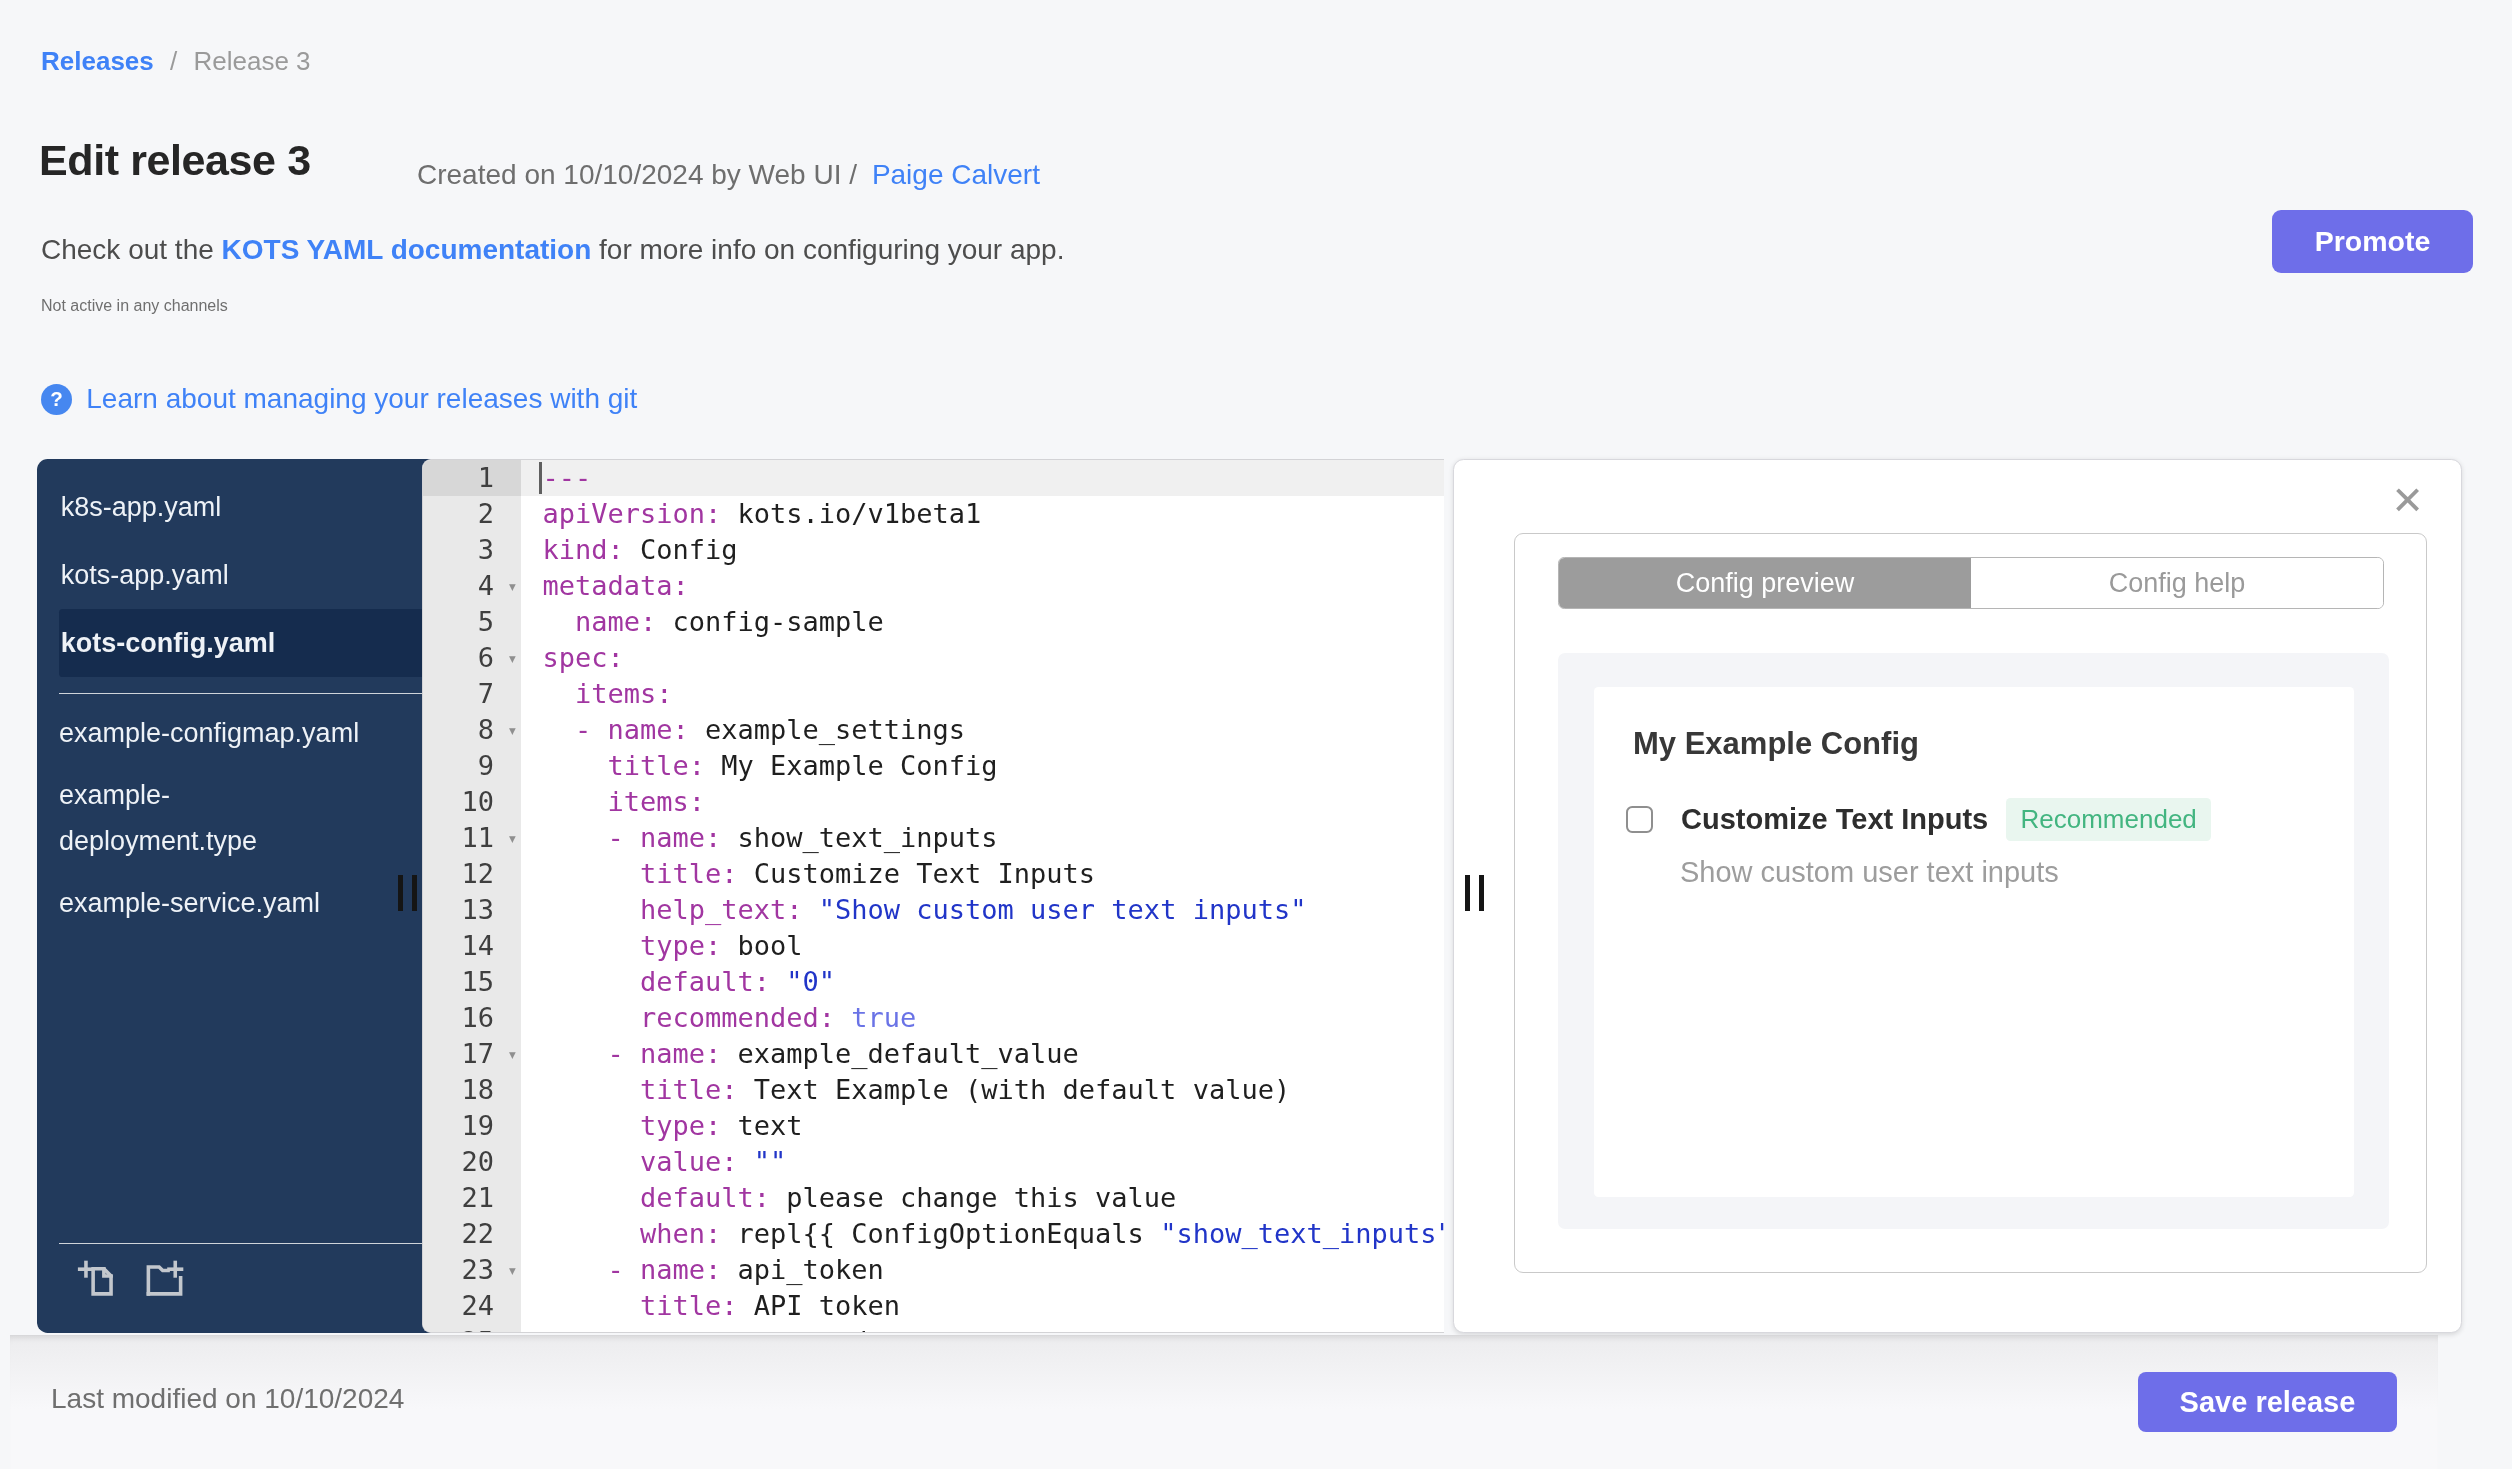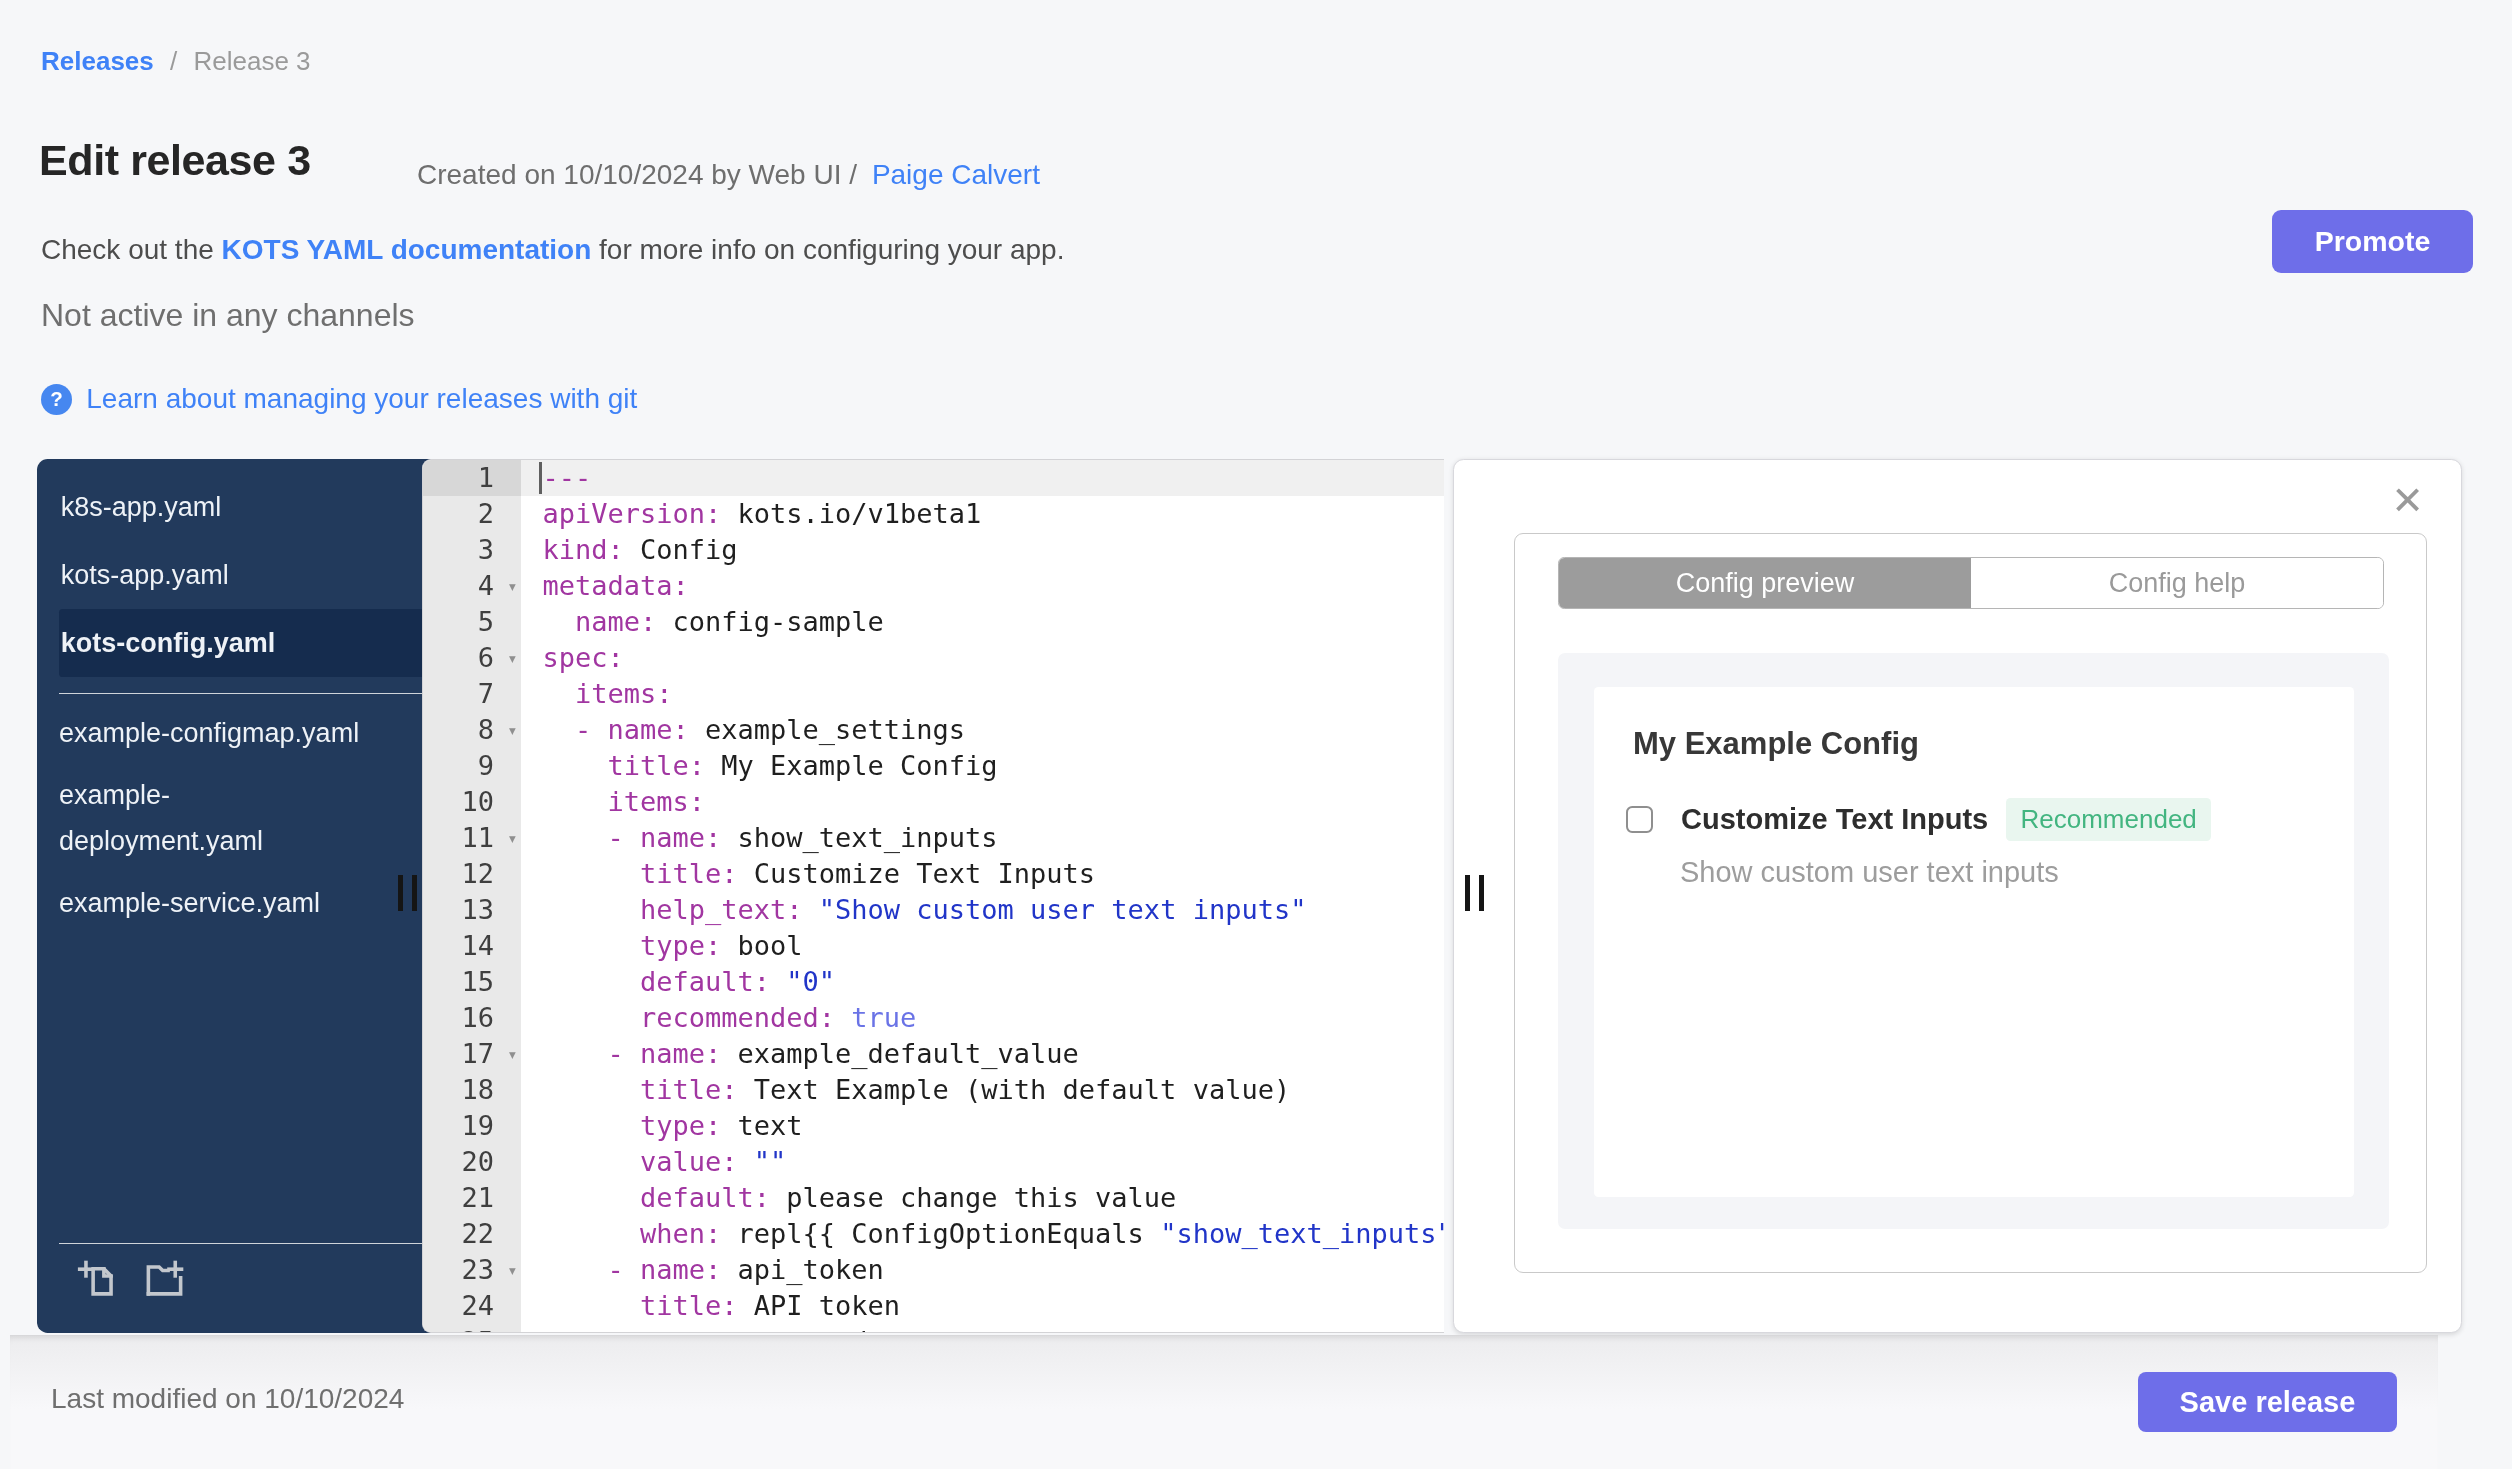--- a/index.html
+++ b/index.html
@@ -25,21 +25,21 @@
 
   .docs-line { position:absolute; left:41px; top:234px; font-size:28px; color:#4d4d4d; }
   .docs-line a { font-weight:600; }
 
   .promote-btn {
     position:absolute; left:2272px; top:210px; width:201px; height:63px;
     background:#6e6ee9; color:#fff; border:none; border-radius:9px;
     font-size:28.5px; font-weight:700; font-family:"Liberation Sans",sans-serif; cursor:pointer;
   }
 
-  .channel-status { position:absolute; left:41px; top:297px; font-size:32px; color:#6f6f6f; }
+  .channel-status { position:absolute; left:41px; top:297px; font-size:16px; color:#6f6f6f; }
 
   .git-line { position:absolute; left:41px; top:383px; font-size:28px; display:flex; align-items:center; }
   .help-icon {
     width:31px; height:31px; border-radius:50%; background:#4687f0; color:#fff;
     display:inline-flex; align-items:center; justify-content:center;
     font-size:20.5px; font-weight:700; margin-right:14.3px; flex:none;
   }
 
   
   .sidebar {
@@ -182,21 +182,21 @@
 
 <aside class="sidebar">
   <div class="files-top" id="files-top">
       <div class="file-item">k8s-app.yaml</div>
       <div class="file-item">kots-app.yaml</div>
       <div class="file-item selected">kots-config.yaml</div>
     </div>
   <div class="side-divider"></div>
   <div class="files-bottom" id="files-bottom">
       <div class="file-block">example-configmap.yaml</div>
-      <div class="file-block">example-deployment.yaml</div>
+      <div class="file-block">example-deployment.type</div>
       <div class="file-block">example-service.yaml</div>
     </div>
   <div class="side-bottom">
     <div class="side-divider"></div>
     <div class="side-icons">
       <svg width="43" height="43" viewBox="0 0 24 24" fill="none" stroke="#c3c7cd" stroke-width="2" stroke-linecap="square">
         <path d="M9 6 H15 L19 10 V20 H9 Z"></path>
         <path d="M15 6 V10 H19"></path>
         <path d="M5 2.5 V10"></path>
         <path d="M1.5 6.25 H8.5"></path>

